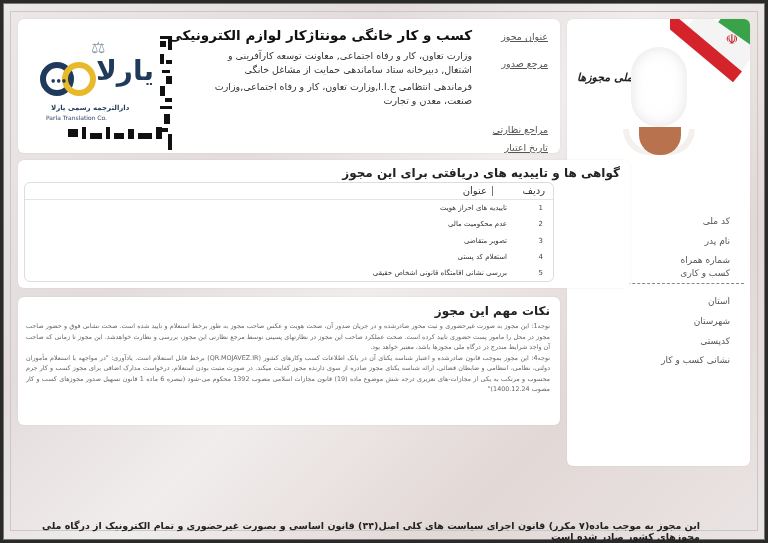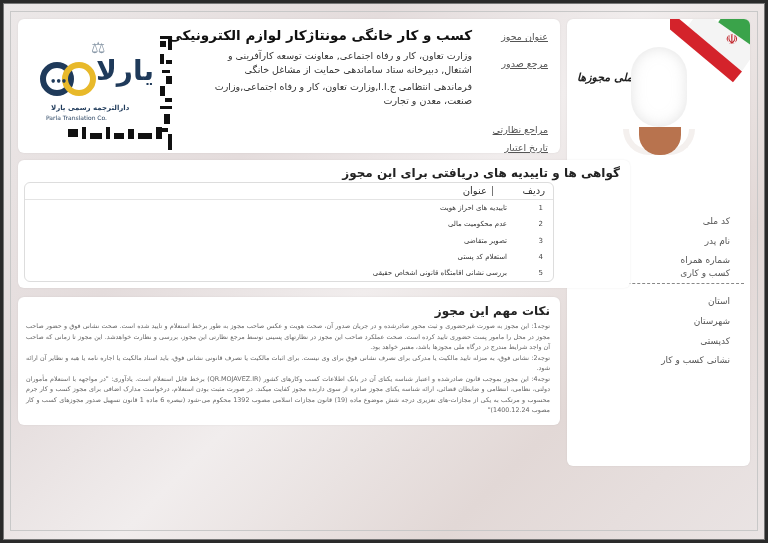--- a/index.html
+++ b/index.html
@@ -210,18 +210,18 @@
         <div class="td-num">5</div>
         <div class="td-title">بررسی نشانی اقامتگاه قانونی اشخاص حقیقی</div>
       </div>
     </div>
   </div>
 
   <div class="card notes" style="left:14px;top:293px;">
     <div class="section-title" style="top:7px;">نکات مهم این مجوز</div>
     <div class="note-text">
       <p>توجه1: این مجوز به صورت غیرحضوری و ثبت محور صادرشده و در جریان صدور آن، صحت هویت و عکس صاحب مجوز به طور برخط استعلام و تایید شده است. صحت نشانی فوق و حضور صاحب مجوز در محل را مامور پست حضوری تایید کرده است. صحت عملکرد صاحب این مجوز در نظارتهای پسینی توسط مرجع نظارتی این مجوز، بررسی و نظارت خواهدشد. این مجوز تا زمانی که صاحب آن واجد شرایط مندرج در درگاه ملی مجوزها باشد، معتبر خواهد بود.</p>
-      <p>توجه2: نشانی فوق، به منزله تایید مالکیت یا مدرکی برای تصرف نشانی فوق برای وی نیست. برای اثبات مالکیت یا تصرف قانونی نشانی فوق، باید اسناد مالکیت یا اجاره نامه یا هبه و نظایر آن ارائه شود.</p>
       <p>توجه4: این مجوز بموجب قانون صادرشده و اعتبار شناسه یکتای آن در بانک اطلاعات کسب وکارهای کشور (QR.MOJAVEZ.IR) برخط قابل استعلام است. یادآوری: "در مواجهه با استعلام مأموران دولتی، نظامی، انتظامی و ضابطان قضائی، ارائه شناسه یکتای مجوز صادره از سوی دارنده مجوز کفایت میکند. در صورت مثبت بودن استعلام، درخواست مدارک اضافی برای مجوز کسب و کار جرم محسوب و مرتکب به یکی از مجازات-های تعزیری درجه شش موضوع ماده (19) قانون مجازات اسلامی مصوب 1392 محکوم می-شود (تبصره 6 ماده 1 قانون تسهیل صدور مجوزهای کسب و کار مصوب 1400.12.24)"</p>
     </div>
   </div>
 
+  <div class="footer">این مجوز به موجب ماده(۷ مکرر) قانون اجرای سیاست های کلی اصل(۴۴) قانون اساسی و بصورت غیرحضوری و تمام الکترونیک از درگاه ملی مجوزهای کشور صادر شده است</div>
 </div>
 
 </body></html>

